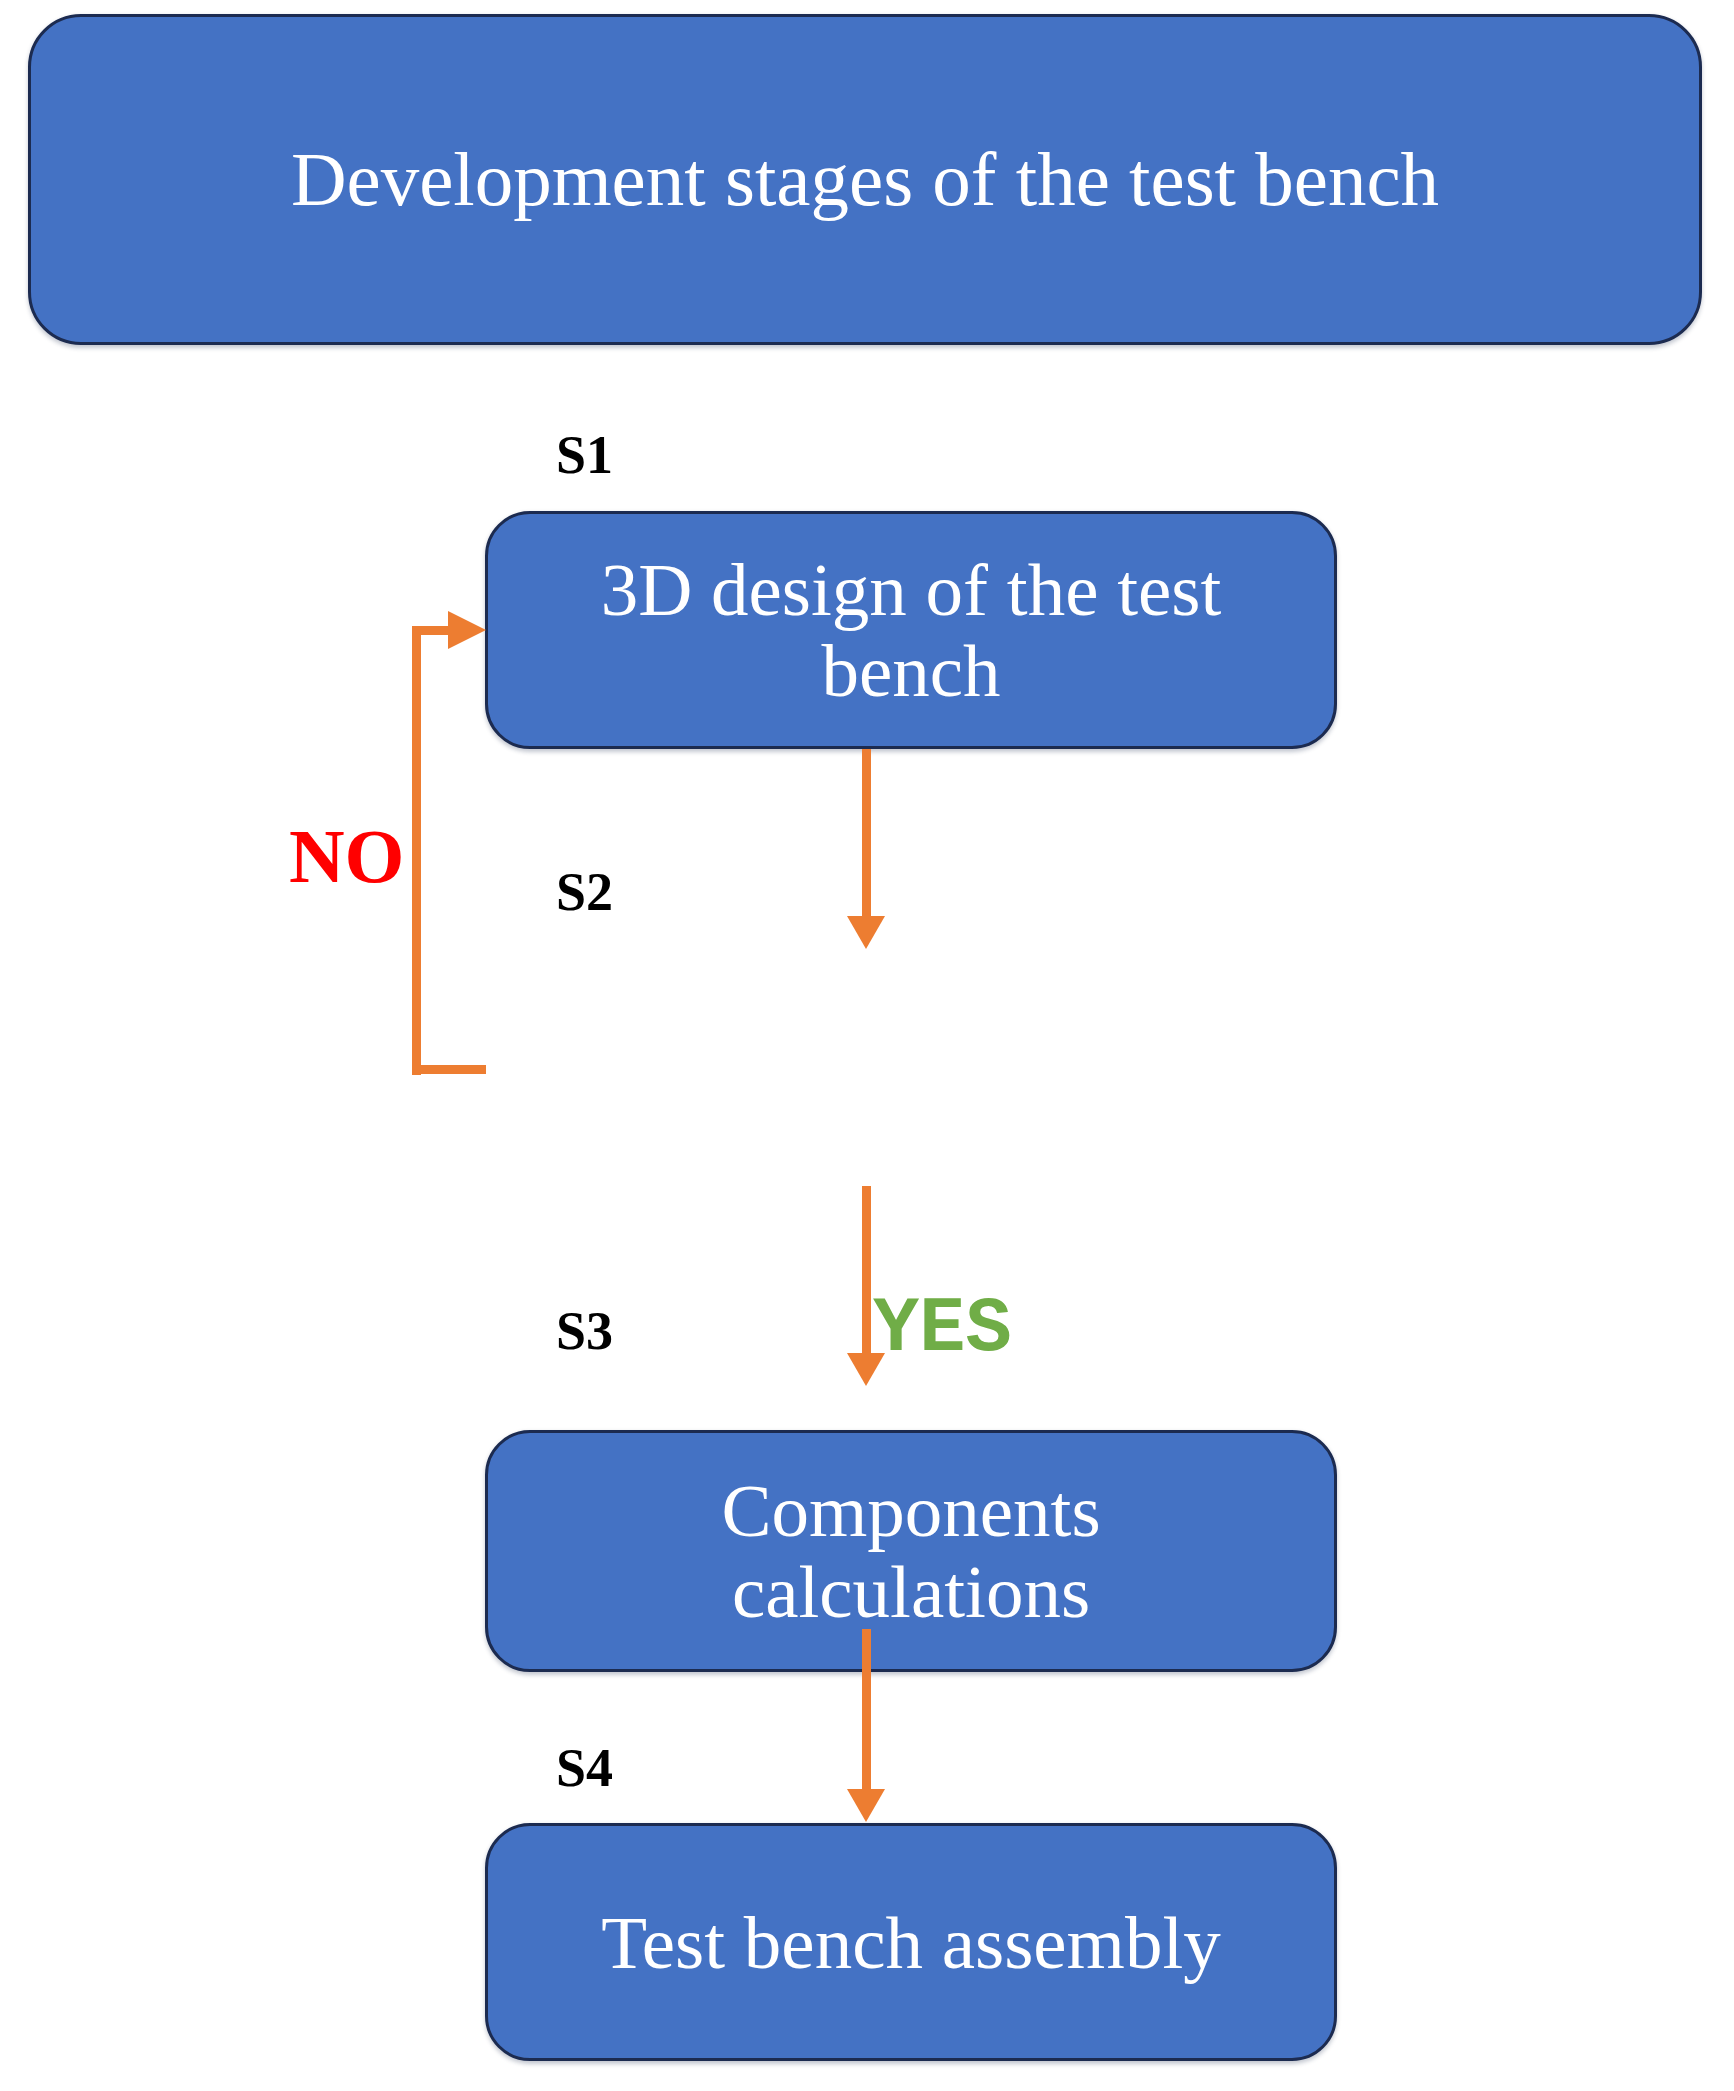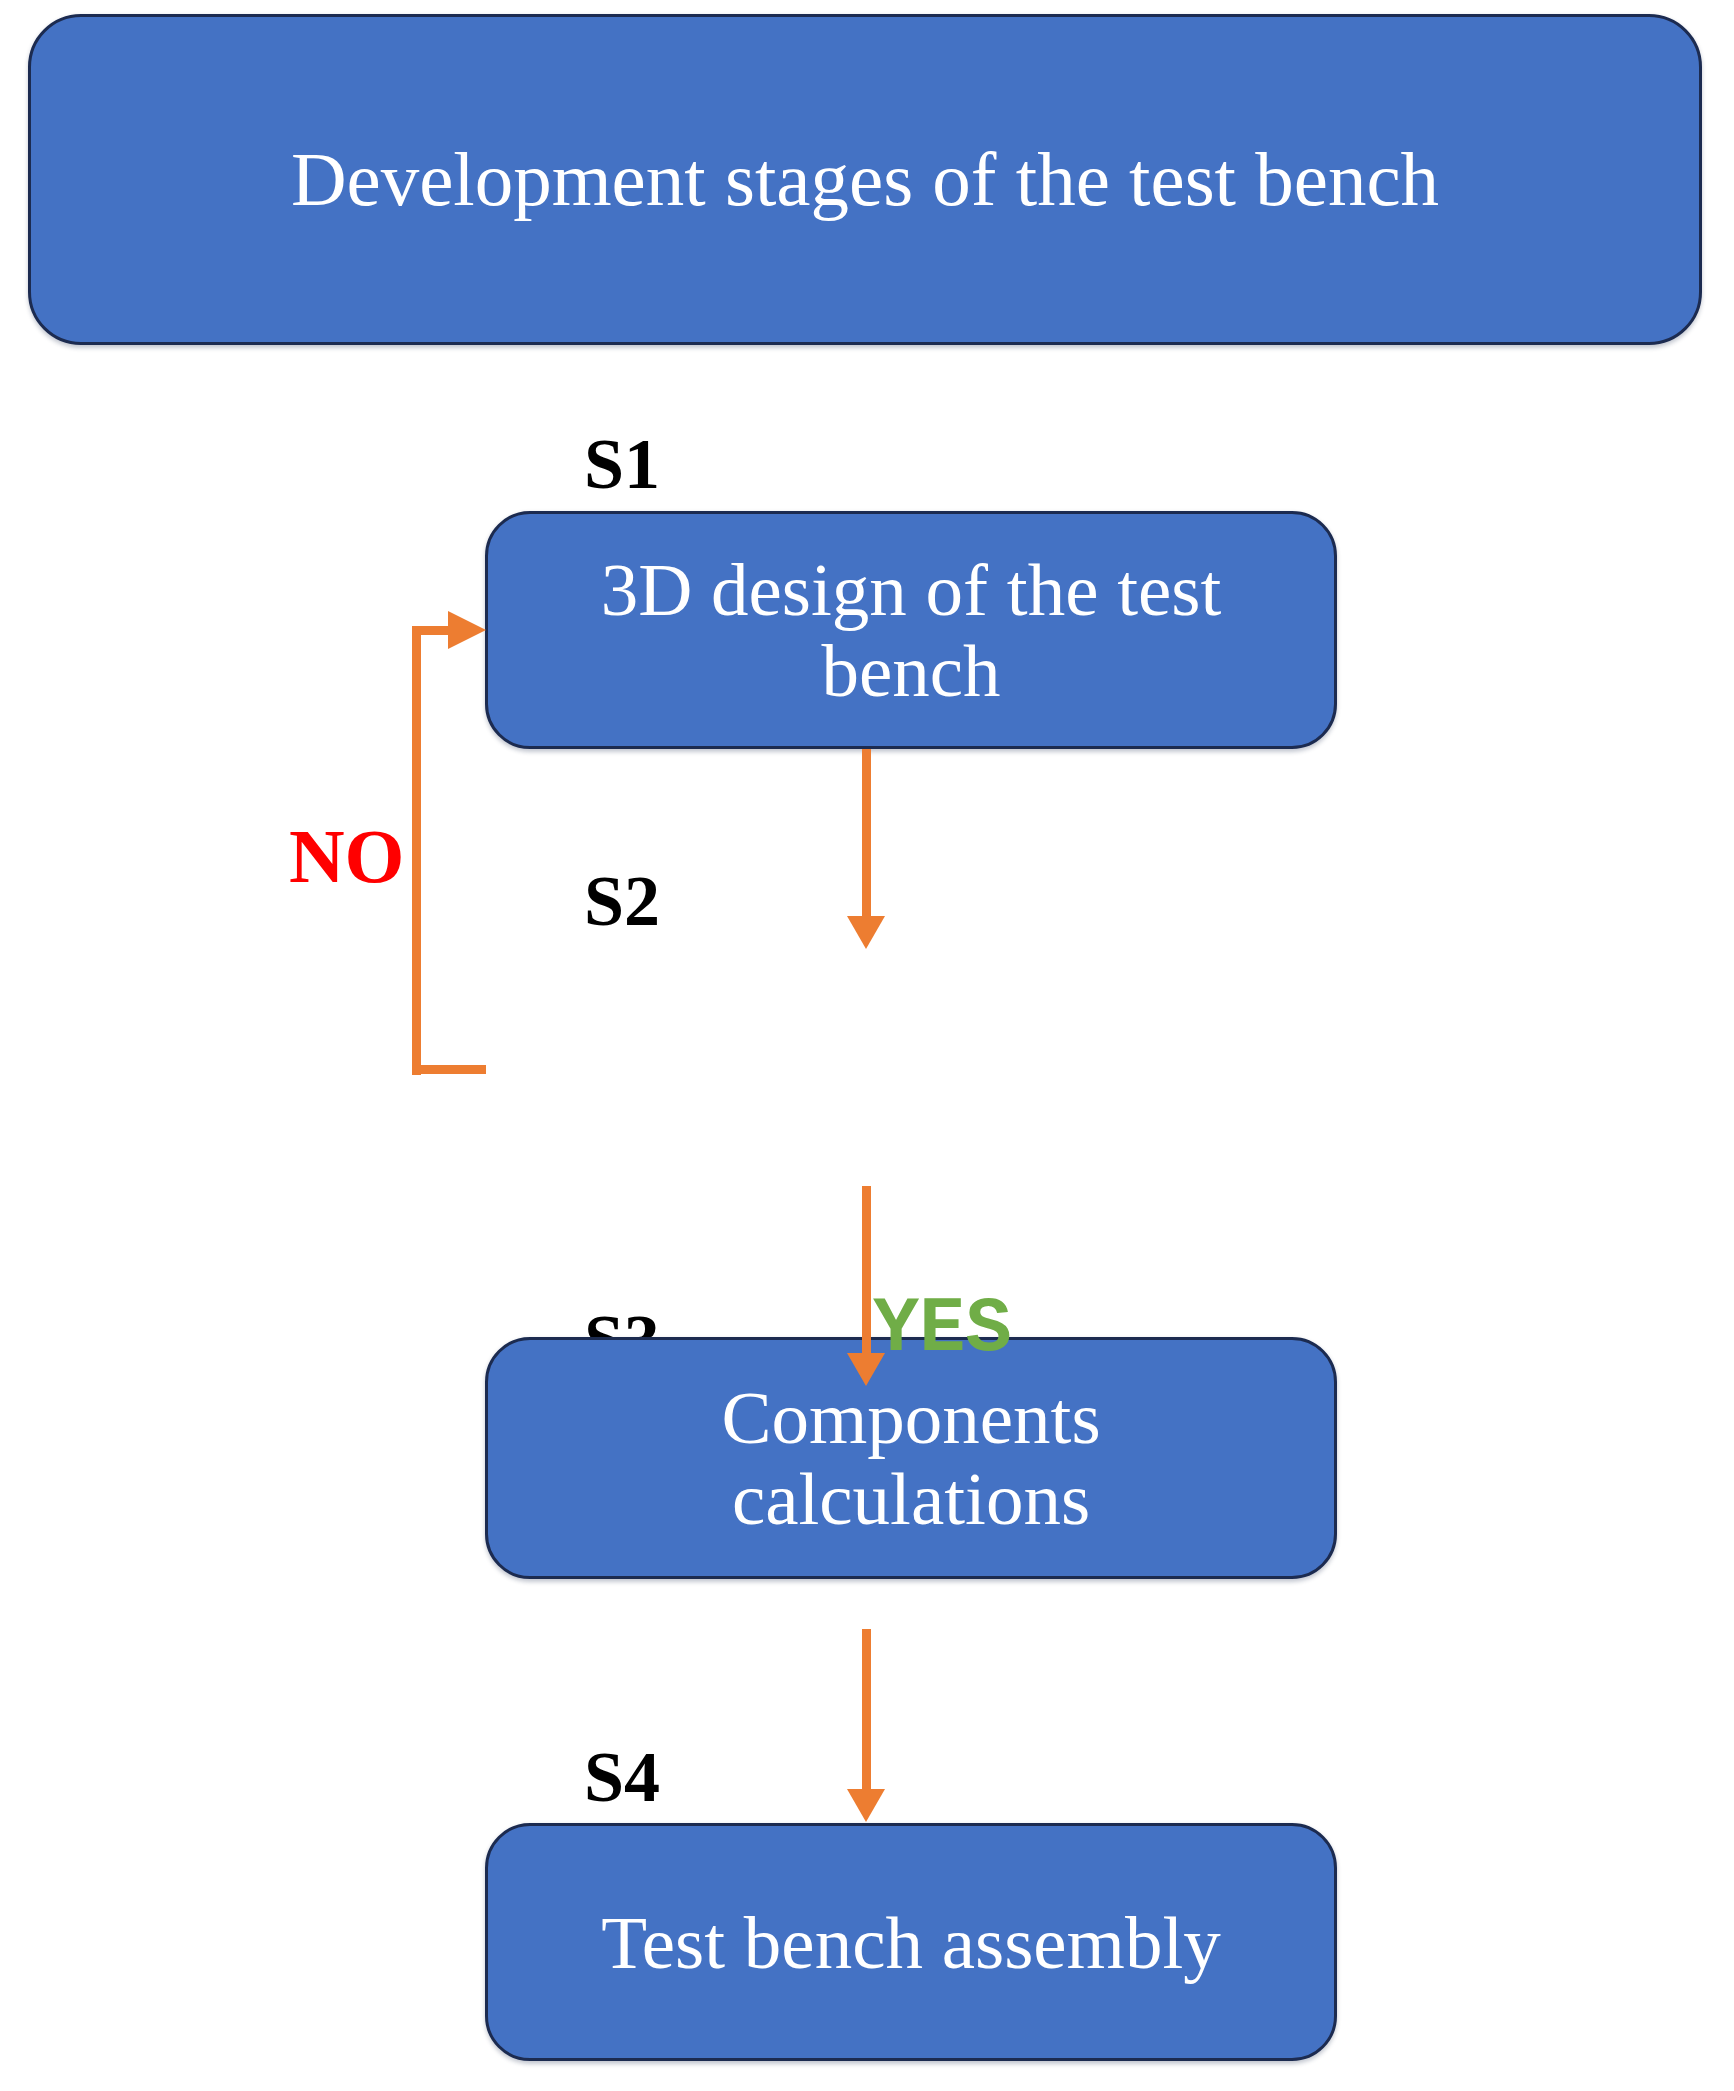--- a/index.html
+++ b/index.html
@@ -37,28 +37,28 @@
   }
   .stage-box {
     left: 485px;
     width: 852px;
     border-radius: 45px;
     font-size: 75px;
     line-height: 1.08;
   }
   .stage-box.s1 { top: 511px;  height: 238px; }
   .stage-box.s2 { top: 948px; height: 238px; }
-  .stage-box.s3 { top: 1337px; height: 242px; }
+  .stage-box.s3 { top: 1430px; height: 242px; }
   .stage-box.s4 { top: 1823px; height: 238px; }
 
   
   .stage-label {
     position: absolute;
-    left: 584px;
-    font-size: 72px;
+    left: 556px;
+    font-size: 54px;
     line-height: 1;
     font-weight: bold;
     color: var(--stage-label, #000000);
   }
   .stage-label.s1 { top: 428px; }
   .stage-label.s2 { top: 865px; }
   .stage-label.s3 { top: 1304px; }
   .stage-label.s4 { top: 1741px; }
 
   

